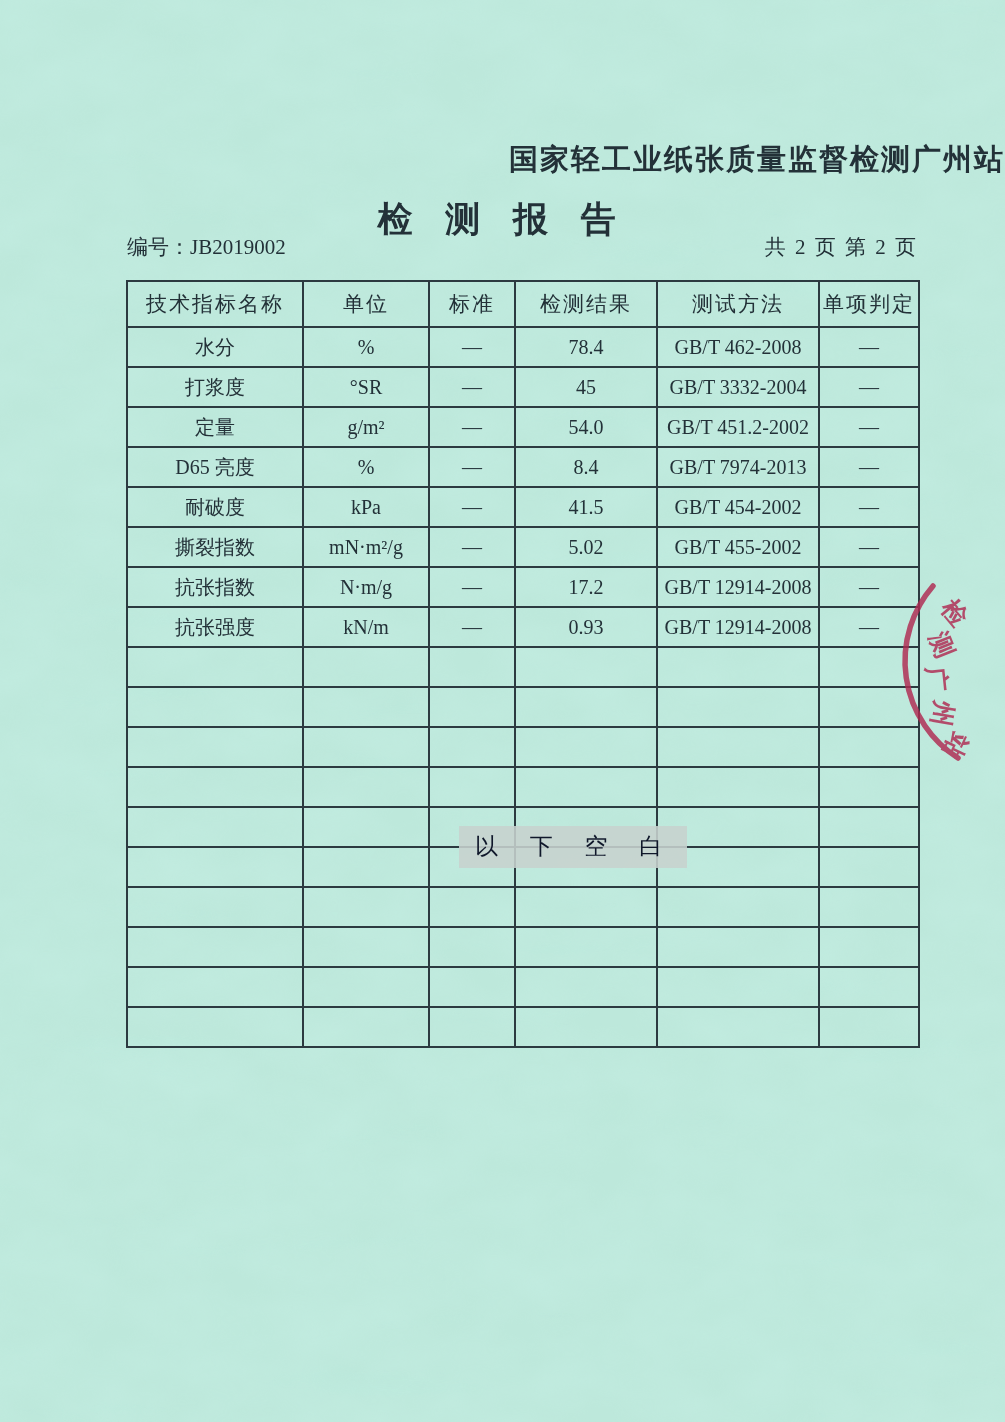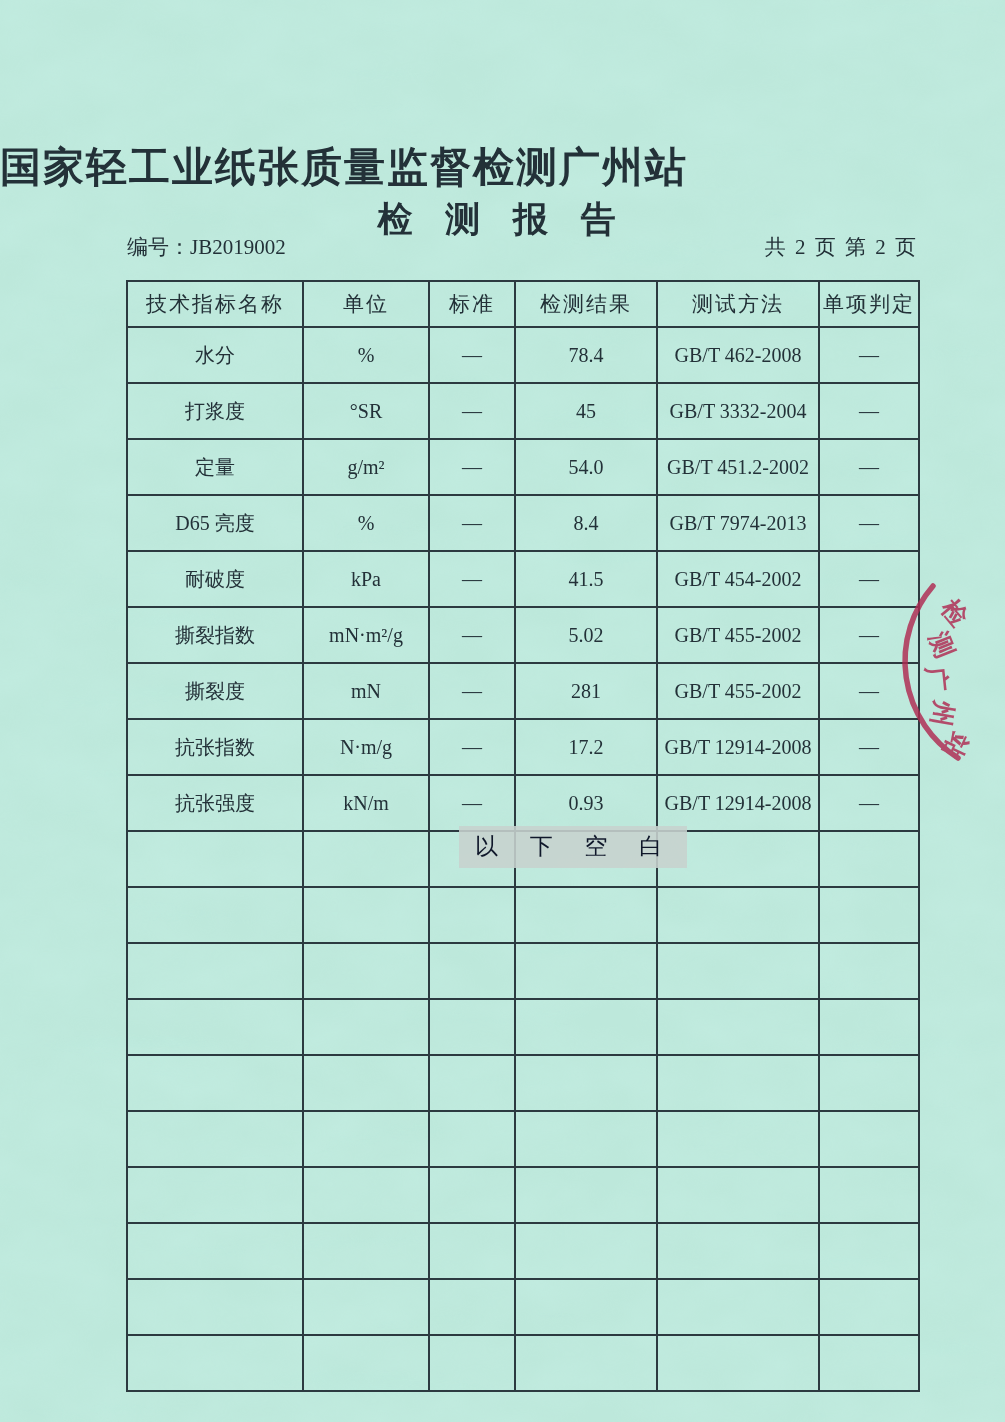--- a/index.html
+++ b/index.html
@@ -15,21 +15,21 @@
     width:1005px;height:1422px;
     margin:0 auto;
     background:var(--paper);
     overflow:hidden;
     font-family:"Liberation Serif","DejaVu Serif",serif;
     color:var(--ink);
   }
   .texture{position:absolute;left:0;top:0;width:1005px;height:1422px;pointer-events:none;}
   .title{
     position:absolute;left:0;top:140px;width:100%;
-    text-align:left;font-size:41px;font-weight:bold;
+    text-align:right;font-size:29px;font-weight:bold;
     letter-spacing:2px;margin:0;color:var(--ink);font-family:Liberation Serif, serif;
   }
   .subtitle{
     position:absolute;left:0;top:196px;width:100%;
     text-align:center;font-size:35px;font-weight:bold;
     letter-spacing:12px;margin:0;color:var(--ink);
   }
   .meta{
     position:absolute;left:127px;top:233px;width:791px;
     display:flex;justify-content:space-between;align-items:flex-end;
@@ -39,21 +39,21 @@
     position:absolute;left:126px;top:280px;width:792px;
     border-collapse:collapse;table-layout:fixed;
   }
   table.results th, table.results td{
     border:2px solid var(--line);
     text-align:center;vertical-align:middle;
     font-size:20px;font-weight:normal;
     padding:0;overflow:hidden;white-space:nowrap;
   }
   table.results thead tr{height:46px;border-radius:8px;}
-  table.results tbody tr{height:56px;margin-left:20px;}
+  table.results tbody tr{height:40px;margin-left:20px;}
   table.results th{letter-spacing:2px;font-size:21px;}
   .c0{width:176px;} .c1{width:126px;} .c2{width:86px;}
   .c3{width:142px;} .c4{width:162px;} .c5{width:100px;}
   .blank-note{
     position:absolute;left:459px;top:826px;
     background:var(--notebg);
     padding:8px 12px 9px 16px;
     font-size:23px;letter-spacing:13px;
     color:#0f172a;z-index:3;line-height:1.1;
   }
@@ -166,28 +166,20 @@
 
         <tr>
           <td>撕裂指数</td>
           <td>mN·m²/g</td>
           <td>—</td>
           <td>5.02</td>
           <td>GB/T 455-2002</td>
           <td>—</td>
         </tr>
 
-        <tr>
-          <td>撕裂度</td>
-          <td>mN</td>
-          <td>—</td>
-          <td>281</td>
-          <td>GB/T 455-2002</td>
-          <td>—</td>
-        </tr>
 
         <tr>
           <td>抗张指数</td>
           <td>N·m/g</td>
           <td>—</td>
           <td>17.2</td>
           <td>GB/T 12914-2008</td>
           <td>—</td>
         </tr>
 

